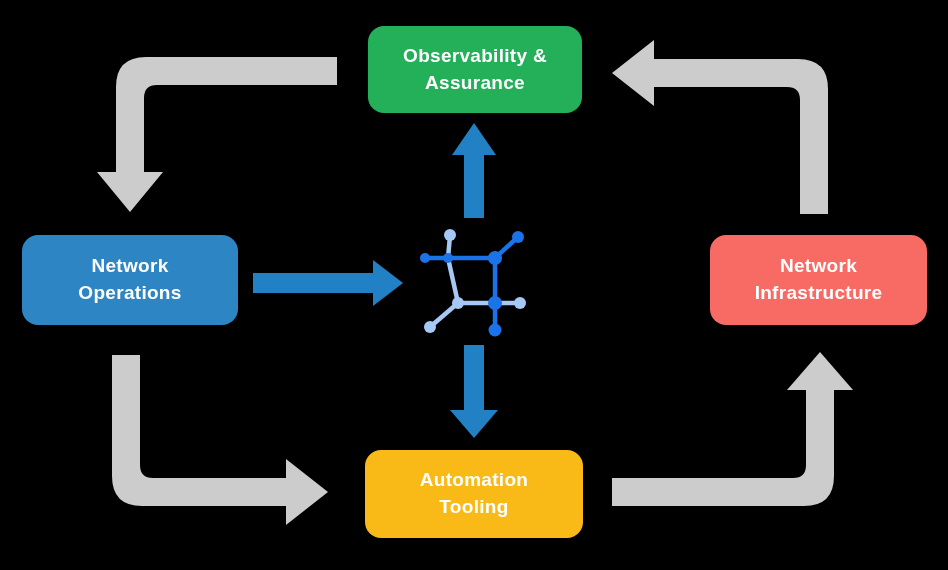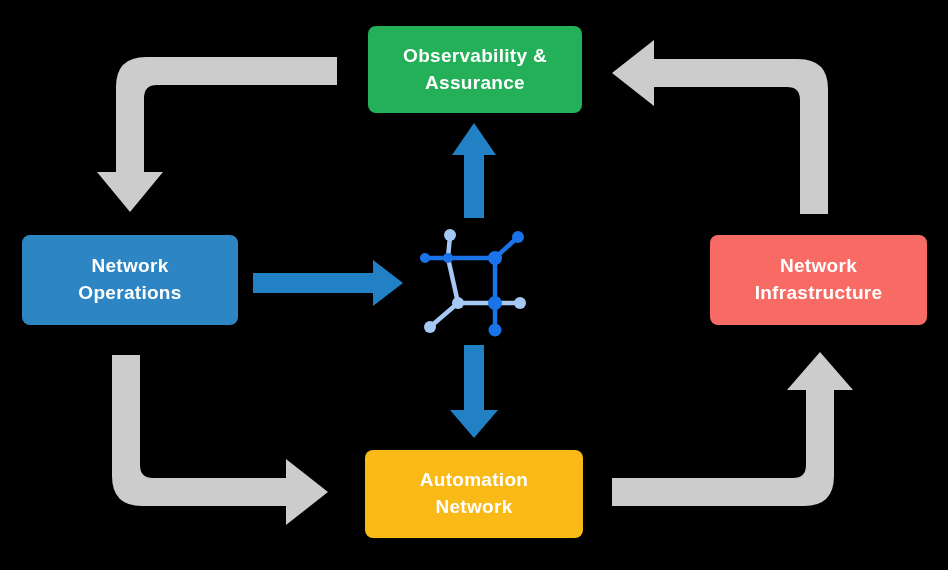--- a/index.html
+++ b/index.html
@@ -12,21 +12,21 @@
   .stage { position: relative; width: 948px; height: 570px; }
   .arrow-layer { position: absolute; left: 0; top: 0; }
   .gray-arrow { fill: var(--arrow-gray, #ccc); }
   .blue-arrow { fill: var(--arrow-blue, #2181c4); }
   .icon-line-dark  { stroke: var(--icon-dark, #1a73e8);  stroke-width: 4.5; fill: none; stroke-linecap: round; stroke-linejoin: round; }
   .icon-line-light { stroke: var(--icon-light, #a6c8f5); stroke-width: 4.5; fill: none; stroke-linecap: round; stroke-linejoin: round; }
   .icon-dot-dark  { fill: var(--icon-dark, #1a73e8); }
   .icon-dot-light { fill: var(--icon-light, #a6c8f5); }
   .node {
     position: absolute;
-    border-radius: 8px;
+    border-radius: 16px;
     display: flex; align-items: center; justify-content: center;
     text-align: center;
   }
   .node-label {
     color: var(--text, #fff);
     font-size: 19px;
     font-weight: 700;
     letter-spacing: 0.3px;
     line-height: 1.42;
     white-space: pre-line;
@@ -82,16 +82,16 @@
 Operations</span>
   </div>
 
   <div class="node node-infrastructure">
     <span class="node-label">Network
 Infrastructure</span>
   </div>
 
   <div class="node node-automation">
     <span class="node-label">Automation
-Network</span>
+Tooling</span>
   </div>
 
 </div>
 
 </body></html>

